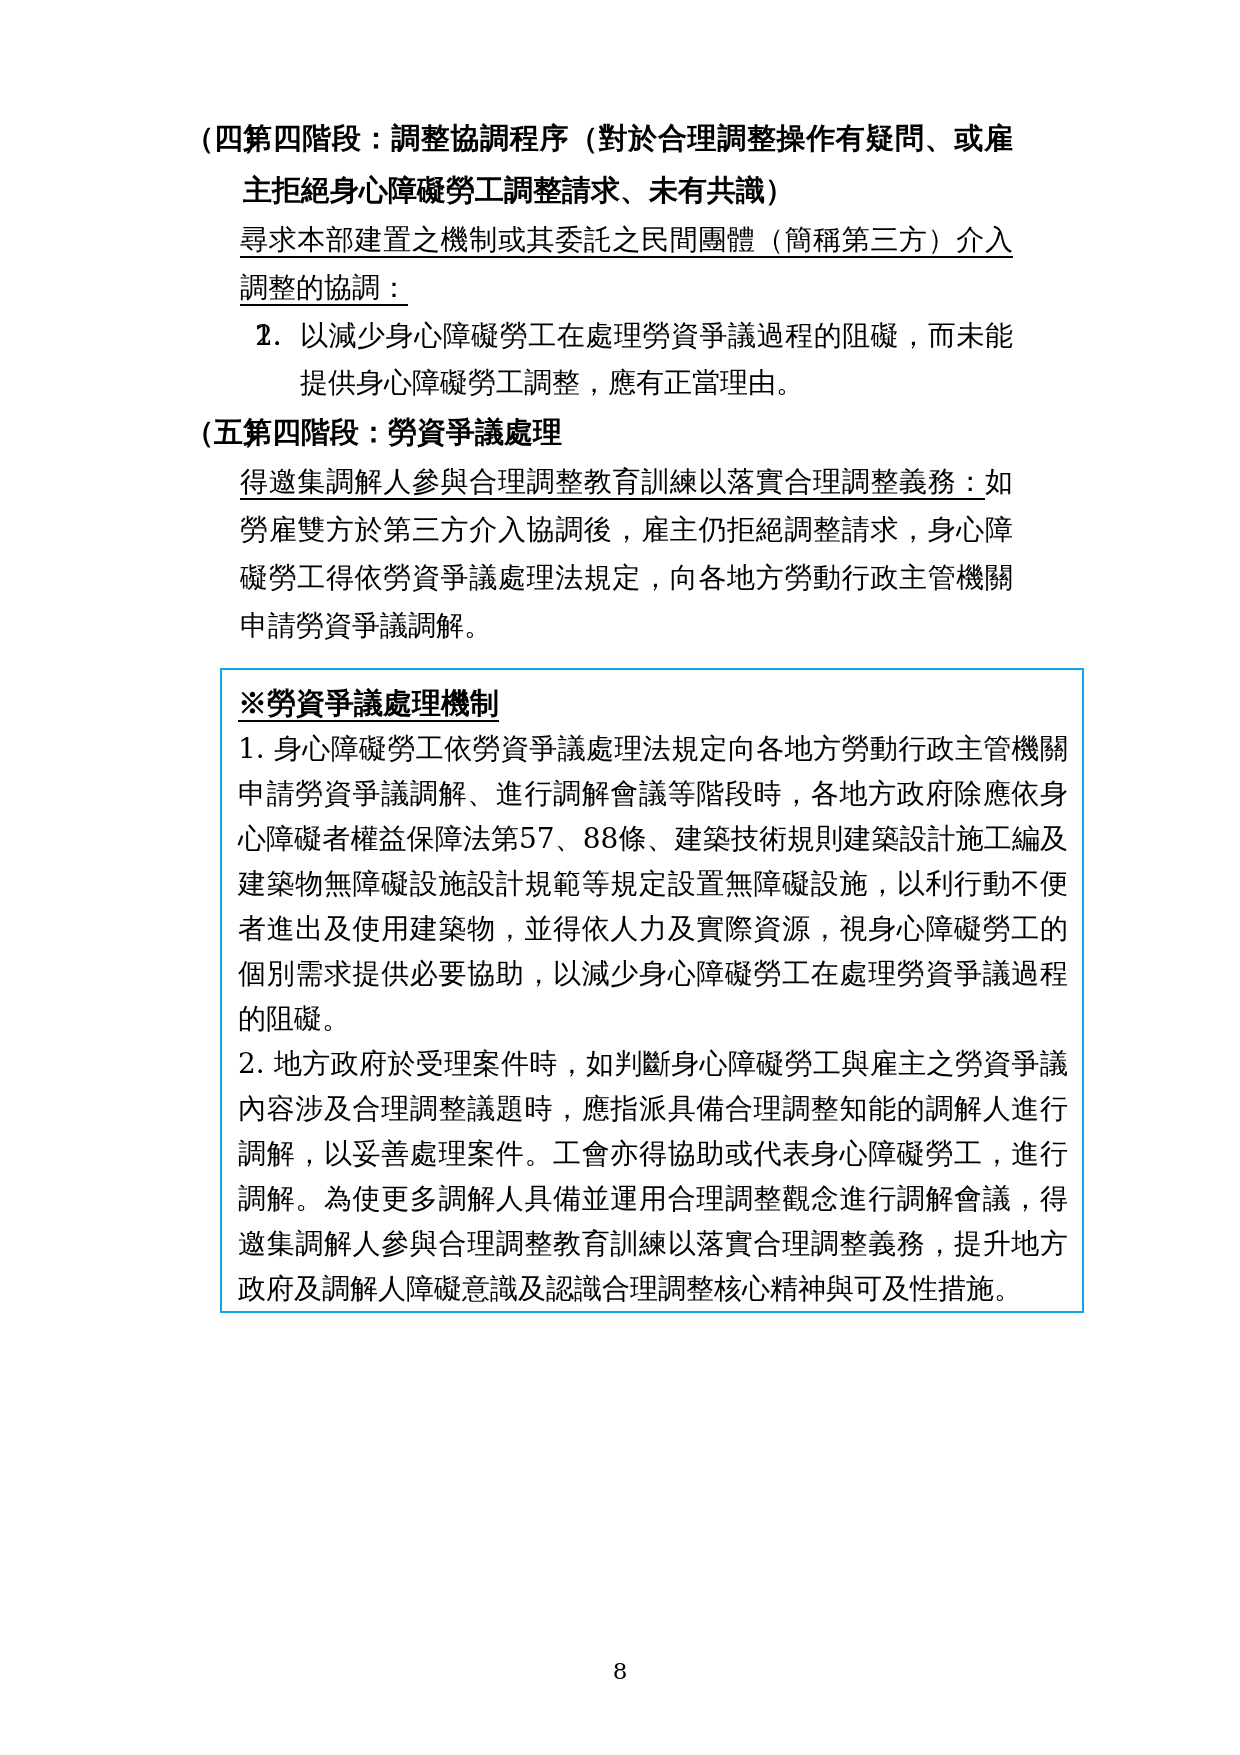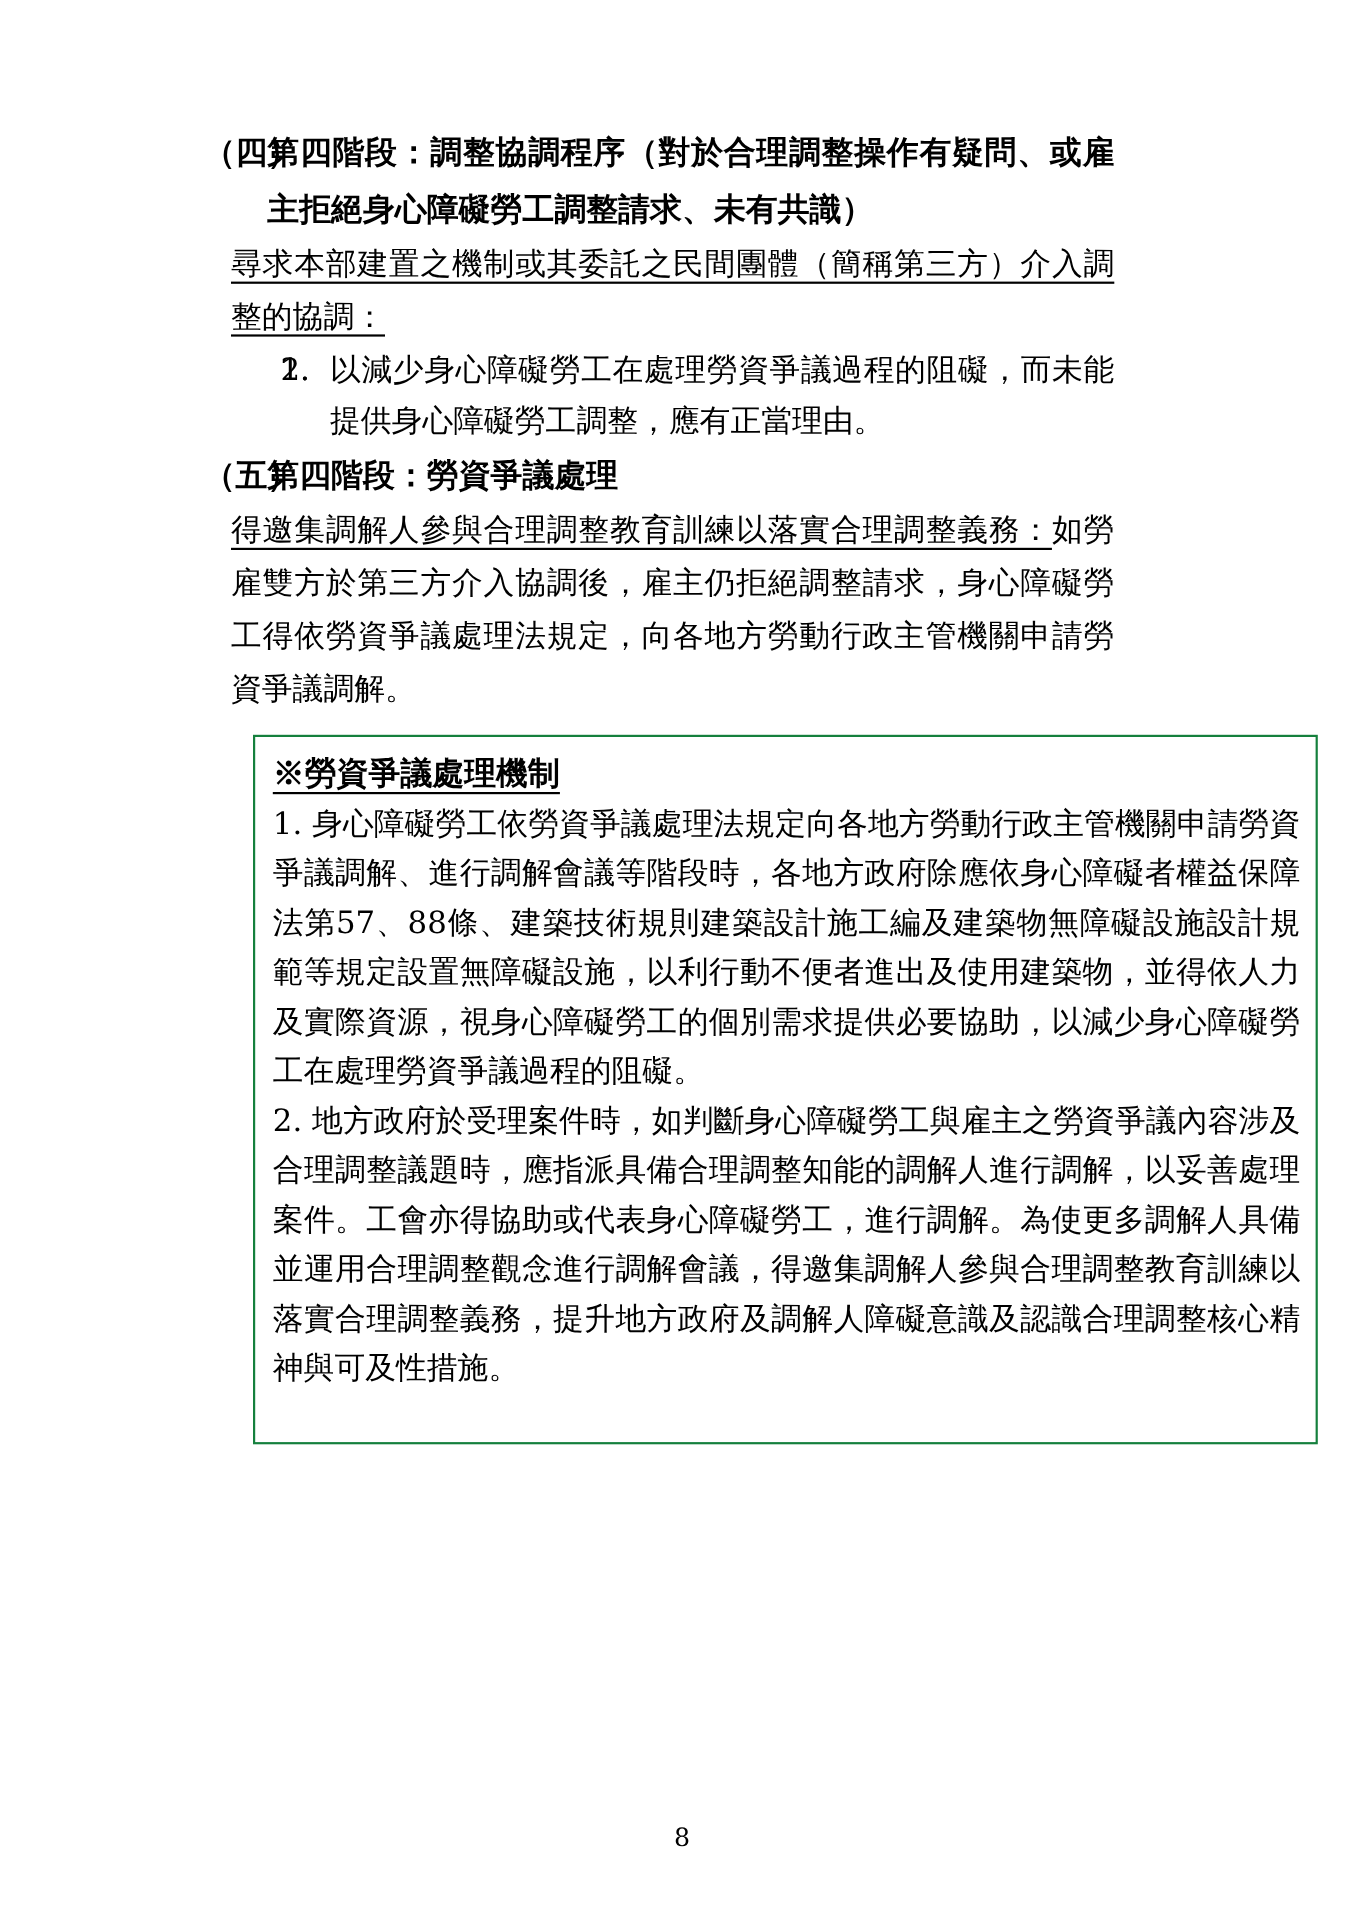--- a/index.html
+++ b/index.html
@@ -29,21 +29,21 @@
     text-align: justify;
   }
   .h-label {
     position: absolute;
     left: 0;
     top: 0;
     white-space: nowrap;
   }
   
   .para {
-    margin-left: 25px;
+    margin-left: 55px;
     font-size: 28px;
     line-height: 48px;
     text-align: justify;
   }
   .u {
     text-decoration: underline;
     text-decoration-thickness: 1.5px;
     text-underline-offset: 7px;
   }
   
@@ -54,25 +54,25 @@
     line-height: 47px;
     text-align: justify;
   }
   .list-num {
     position: absolute;
     left: 70px;
     top: 0;
   }
   
   .note-box {
-    margin-left: 45px;
+    margin-left: 35px;
     margin-top: 18px;
-    width: 968px;
+    width: 864px;
     height: 645px;
-    border: 2px solid #15803d;
+    border: 2px solid #0ea5e9;
     padding: 10px 14px 0 16px;
     overflow: hidden;
   }
   .box-title {
     font-size: 29px;
     font-weight: bold;
     line-height: 46px;
   }
   .box-para {
     font-size: 28px;

